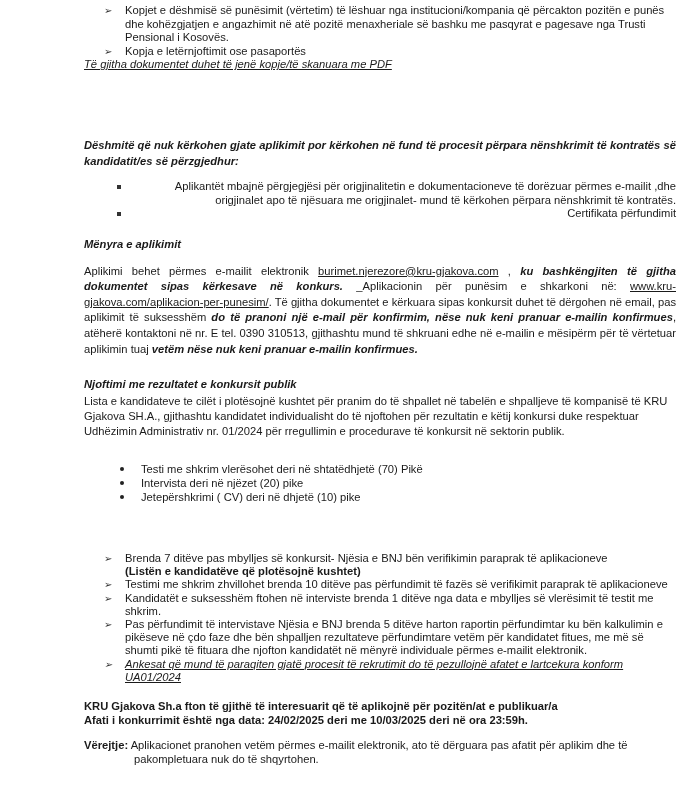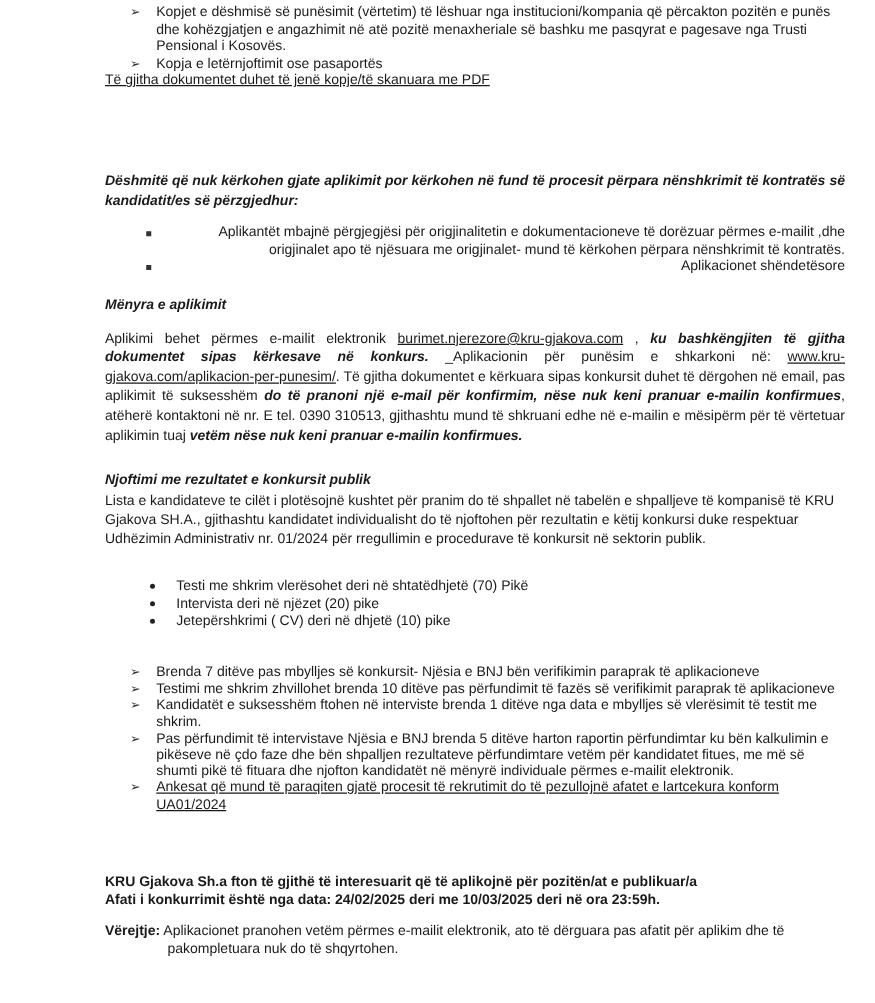--- a/index.html
+++ b/index.html
@@ -4,21 +4,21 @@
 <style>
   html, body { margin: 0; padding: 0; background: #ffffff; }
   body {
     width: 700px; height: 802px; overflow: hidden; position: relative;
     font-family: "Liberation Sans", sans-serif; color: #1a1a1a;
     font-size: 11.2px; line-height: 13.6px;
   }
   .page { position: absolute; left: 0; top: 0; width: 700px; height: 763px; }
   .blk { position: absolute; left: 84px; width: 592px; }
   .heading { font-weight: bold; font-style: italic; }
-  .ital-ul { text-decoration: underline; }
+  .ital-ul { font-style: italic; text-decoration: underline; }
   .just { text-align: justify; }
   ul.arrow, ul.sq, ul.dot { list-style: none; margin: 0; padding: 0; }
   ul li { position: relative; }
   ul.arrow li { padding-left: 41px; }
   ul.arrow li::before { content: "\27A2"; position: absolute; left: 20px; top: 0; font-size: 10px; color: #333; }
   ul.sq li { padding-left: 57px; text-align: right; }
   ul.sq li::before { content: ""; position: absolute; left: 33px; top: 5px; width: 4px; height: 4px; background: #333; }
   ul.dot li { padding-left: 57px; }
   ul.dot li::before { content: ""; position: absolute; left: 36px; top: 5px; width: 4px; height: 4px; border-radius: 50%; background: #222; }
   .bi { font-weight: bold; font-style: italic; }
@@ -36,21 +36,21 @@
       <li>Kopjet e dëshmisë së punësimit (vërtetim) të lëshuar nga institucioni/kompania që përcakton pozitën e punës dhe kohëzgjatjen e angazhimit në atë pozitë menaxheriale së bashku me pasqyrat e pagesave nga Trusti Pensional i Kosovës.</li>
       <li>Kopja e letërnjoftimit ose pasaportës</li>
     </ul>
     <div class="ital-ul" style="margin-top:0px;">Të gjitha dokumentet duhet të jenë kopje/të skanuara me PDF</div>
   </div>
 
   <div class="blk" style="top:138px;">
     <div class="heading" style="line-height:15.5px; text-align:justify;">Dëshmitë që nuk kërkohen gjate aplikimit por kërkohen në fund të procesit përpara nënshkrimit të kontratës së kandidatit/es së përzgjedhur:</div>
     <ul class="sq" style="margin-top:11px;">
       <li>Aplikantët mbajnë përgjegjësi për origjinalitetin e dokumentacioneve të dorëzuar përmes e-mailit ,dhe origjinalet apo të njësuara me origjinalet- mund të kërkohen përpara nënshkrimit të kontratës.</li>
-      <li>Aplikacionet shëndetësore</li>
+      <li>Certifikata përfundimit</li>
     </ul>
   </div>
 
   <div class="blk" style="top:238px;">
     <div class="heading">Mënyra e aplikimit</div>
     <p class="just" style="margin:12px 0 0 0; line-height:15.6px;"><span>Aplikimi behet përmes e-mailit elektronik </span><a class="ul">burimet.njerezore@kru-gjakova.com</a><span> , </span><span class="bi">ku bashkëngjiten të gjitha dokumentet  sipas kërkesave në konkurs.</span><span> _Aplikacionin për punësim e shkarkoni në: </span><a class="ul">www.kru-gjakova.com/aplikacion-per-punesim/</a><span>. Të gjitha dokumentet  e kërkuara sipas konkursit  duhet të dërgohen  në email, pas aplikimit të suksesshëm </span><span class="bi">do të pranoni një e-mail për konfirmim, nëse nuk keni pranuar e-mailin konfirmues</span><span>, atëherë kontaktoni në nr. E tel. 0390 310513, gjithashtu mund të shkruani edhe në e-mailin e mësipërm për të vërtetuar aplikimin tuaj </span><span class="bi">vetëm nëse nuk keni pranuar e-mailin konfirmues.</span></p>
   </div>
 
   <div class="blk" style="top:378px;">
     <div class="heading">Njoftimi me rezultatet e konkursit publik</div>
@@ -59,22 +59,22 @@
 
   <div class="blk" style="top:448px;">
     <ul class="dot" style="margin-top:14px; line-height:14.2px;">
       <li>Testi me shkrim vlerësohet deri në shtatëdhjetë (70) Pikë</li>
       <li>Intervista deri në njëzet (20) pike</li>
       <li>Jetepërshkrimi  ( CV) deri në dhjetë (10) pike</li>
     </ul>
   </div>
 
   <div class="blk" style="top:528px;">
-    <ul class="arrow" style="margin-top:4px; line-height:13.2px;">
-      <li><span>Brenda 7 ditëve pas mbylljes së konkursit- Njësia e BNJ bën verifikimin paraprak të aplikacioneve</span><br></li>
+    <ul class="arrow" style="margin-top:24px; line-height:13.2px;">
+      <li><span>Brenda 7 ditëve pas mbylljes së konkursit- Njësia e BNJ bën verifikimin paraprak të aplikacioneve</span><br><span class="b">(Listën e kandidatëve që plotësojnë kushtet)</span></li>
       <li>Testimi me shkrim zhvillohet brenda 10 ditëve pas përfundimit të fazës së verifikimit paraprak të aplikacioneve</li>
       <li>Kandidatët e suksesshëm ftohen në interviste brenda 1 ditëve nga data e mbylljes së vlerësimit të testit me shkrim.</li>
       <li>Pas përfundimit të intervistave Njësia e BNJ brenda 5 ditëve harton raportin përfundimtar ku bën kalkulimin e pikëseve në çdo faze dhe bën shpalljen rezultateve përfundimtare vetëm për kandidatet fitues, me më së shumti pikë të fituara dhe njofton kandidatët në  mënyrë individuale përmes e-mailit elektronik.</li>
       <li class="ital-ul">Ankesat që mund të paraqiten gjatë procesit  të rekrutimit do të pezullojnë afatet e  lartcekura konform UA01/2024</li>
     </ul>
   </div>
 
   <div class="blk" style="top:700px;">
     <div class="b">KRU Gjakova Sh.a fton të gjithë të interesuarit që të aplikojnë për pozitën/at e publikuar/a</div>
     <div class="b">Afati i konkurrimit është nga data:  24/02/2025 deri me  10/03/2025 deri në ora 23:59h.</div>

